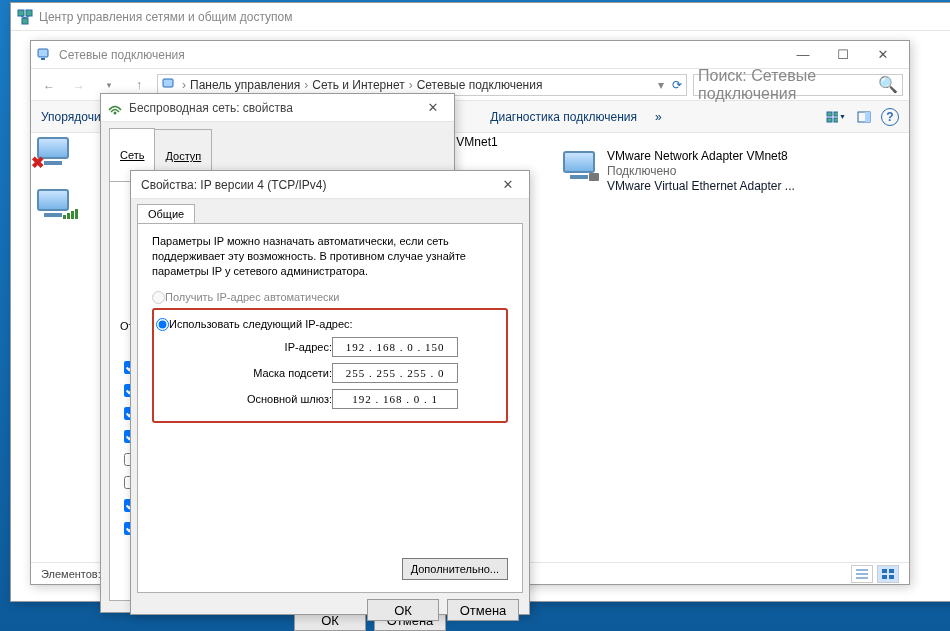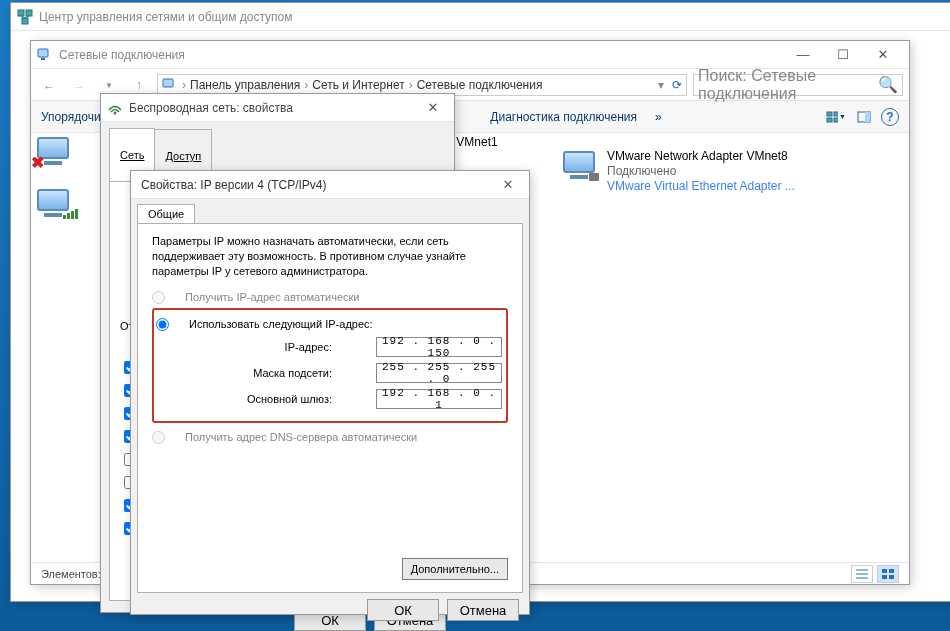--- a/index.html
+++ b/index.html
@@ -31,21 +31,21 @@
 .neticon { width:40px; height:36px; position:relative;}
 .neticon .monitor { width:32px; height:22px; border:2px solid #5a8cb5; border-radius:3px; background:linear-gradient(#c9e3ff,#7ab5e8); position:absolute; top:2px; left:2px;}
 .neticon .base { width:18px; height:4px; background:#5a8cb5; position:absolute; top:26px; left:9px;}
 .neticon .cross { position:absolute; top:18px; left:-4px; color:#d02020; font-size:16px; font-weight:bold;}
 .neticon .bars { position:absolute; top:22px; left:28px; display:flex; gap:1px; align-items:flex-end;}
 .neticon .bars span{ width:3px; background:#3a8a3a; display:block;}
 .neticon .plug { position:absolute; top:24px; left:28px; width:10px; height:8px; background:#777; border-radius:1px;}
 .netitem .texts { display:flex; flex-direction:column; line-height:1.25;}
 .netitem .texts .name { color:#000;}
 .netitem .texts .status { color:#666;}
-.netitem .texts .dev { color:#3b82f6;}
+.netitem .texts .dev { color:#0f172a;}
 .statusbar { position:absolute; bottom:0; left:0; right:0; height:22px; border-top:1px solid #e5e5e5; font-size:11px; color:#444; padding:0 10px; display:flex; align-items:center; justify-content:space-between; background:#fff;}
 .statusbar .vbtns { display:flex; gap:4px;}
 .statusbar .vbtn { width:22px; height:18px; border:1px solid #ccc; display:flex; align-items:center; justify-content:center; font-size:10px;}
 
 
 .win3 { left: 100px; top: 93px; width: 355px; height: 520px; background:#f0f0f0;}
 .win3 .titlebar { background:#fff; color:#444;}
 .tabs3 { display:flex; padding:6px 8px 0 8px; font-size:11px; gap:0; background:#f0f0f0;}
 .tab3 { border:1px solid #b0b0b0; border-bottom:none; padding:20px 10px; background:#fff; margin-right:-1px;text-decoration:underline;}
 .tab3.inactive { background:#f0f0f0; position:relative; top:1px;}
@@ -55,26 +55,26 @@
 .win3foot { display:flex; justify-content:flex-end; gap:8px; padding:0 8px 8px 8px;}
 .btn { min-width:72px; height:22px; border:1px solid #999; background:#e8e8e8; font-size:13px; display:flex; align-items:center; justify-content:center; padding:0 10px;}
 
 
 .win4 { left: 130px; top: 170px; width: 400px; height: 445px; background:#f0f0f0;}
 .win4 .titlebar { background:#fff; color:#333;}
 .tabs4 { display:flex; padding:5px 6px 0 6px; font-size:11px;}
 .tab4 { border:1px solid #b0b0b0; border-bottom:none; padding:3px 10px; background:#fff;}
 .win4body { margin:0 6px 6px 6px; border:1px solid #b0b0b0; background:#fff; padding:10px 14px; font-size:11px; height:370px; position:relative;}
 .win4body .desc { line-height:1.35; margin-bottom:12px;}
-.opt { display:flex; gap:20px; margin:4px 0;}
+.opt { display:flex; gap:0; margin:4px 0;}
 .opt input[type=radio]{ margin:0;}
 .opt.disabled { color:#888;}
 .fieldrow { display:flex; align-items:center; margin:6px 0 6px 16px;}
 .fieldrow .lbl { width:160px;text-align:right;}
-.ipinput { border:1px solid #888; width:126px; height:20px; font-size:11px; font-family:Liberation Mono, monospace; text-align:center; letter-spacing:1px; padding:0; display:flex; align-items:center; justify-content:center; background:#fff;margin-left:44px;}
+.ipinput { border:1px solid #888; width:126px; height:20px; font-size:11px; font-family:Liberation Serif, serif; text-align:center; letter-spacing:1px; padding:0; display:flex; align-items:center; justify-content:center; background:#fff;}
 .redbox { border:2px solid #c13a2a; border-radius:3px; padding:4px 2px 6px 2px; margin:2px 0 8px 0;}
 .win4body .confirm { display:flex; align-items:center; gap:4px; margin-top:8px;}
 .advbtn { position:absolute; right:14px; bottom:12px; border:1px solid #7a7a7a; background:#e8e8e8; font-size:11px; height:22px; padding:0 8px; display:flex; align-items:center;}
 .win4foot { display:flex; justify-content:flex-end; gap:8px; padding:0 10px 8px 10px;}
 
 svg { display:block;}
 </style>
 </head>
 <body>
 
@@ -300,24 +300,20 @@
       <div class="fieldrow">
         <span class="lbl">Маска подсети:</span>
         <div class="ipinput">255 . 255 . 255 .  0 </div>
       </div>
       <div class="fieldrow">
         <span class="lbl">Основной шлюз:</span>
         <div class="ipinput">192 . 168 .  0  .  1 </div>
       </div>
     </div>
 
-    <div class="opt disabled">
-      <input type="radio" name="dnsmode" disabled="" style="">
-        <span>Получить адрес DNS-сервера автоматически</span>
-    </div>
 
 
     <div class="advbtn">Дополнительно...</div>
   </div>
   <div class="win4foot">
     <div class="btn">ОК</div>
     <div class="btn">Отмена</div>
   </div>
 </div>
 

